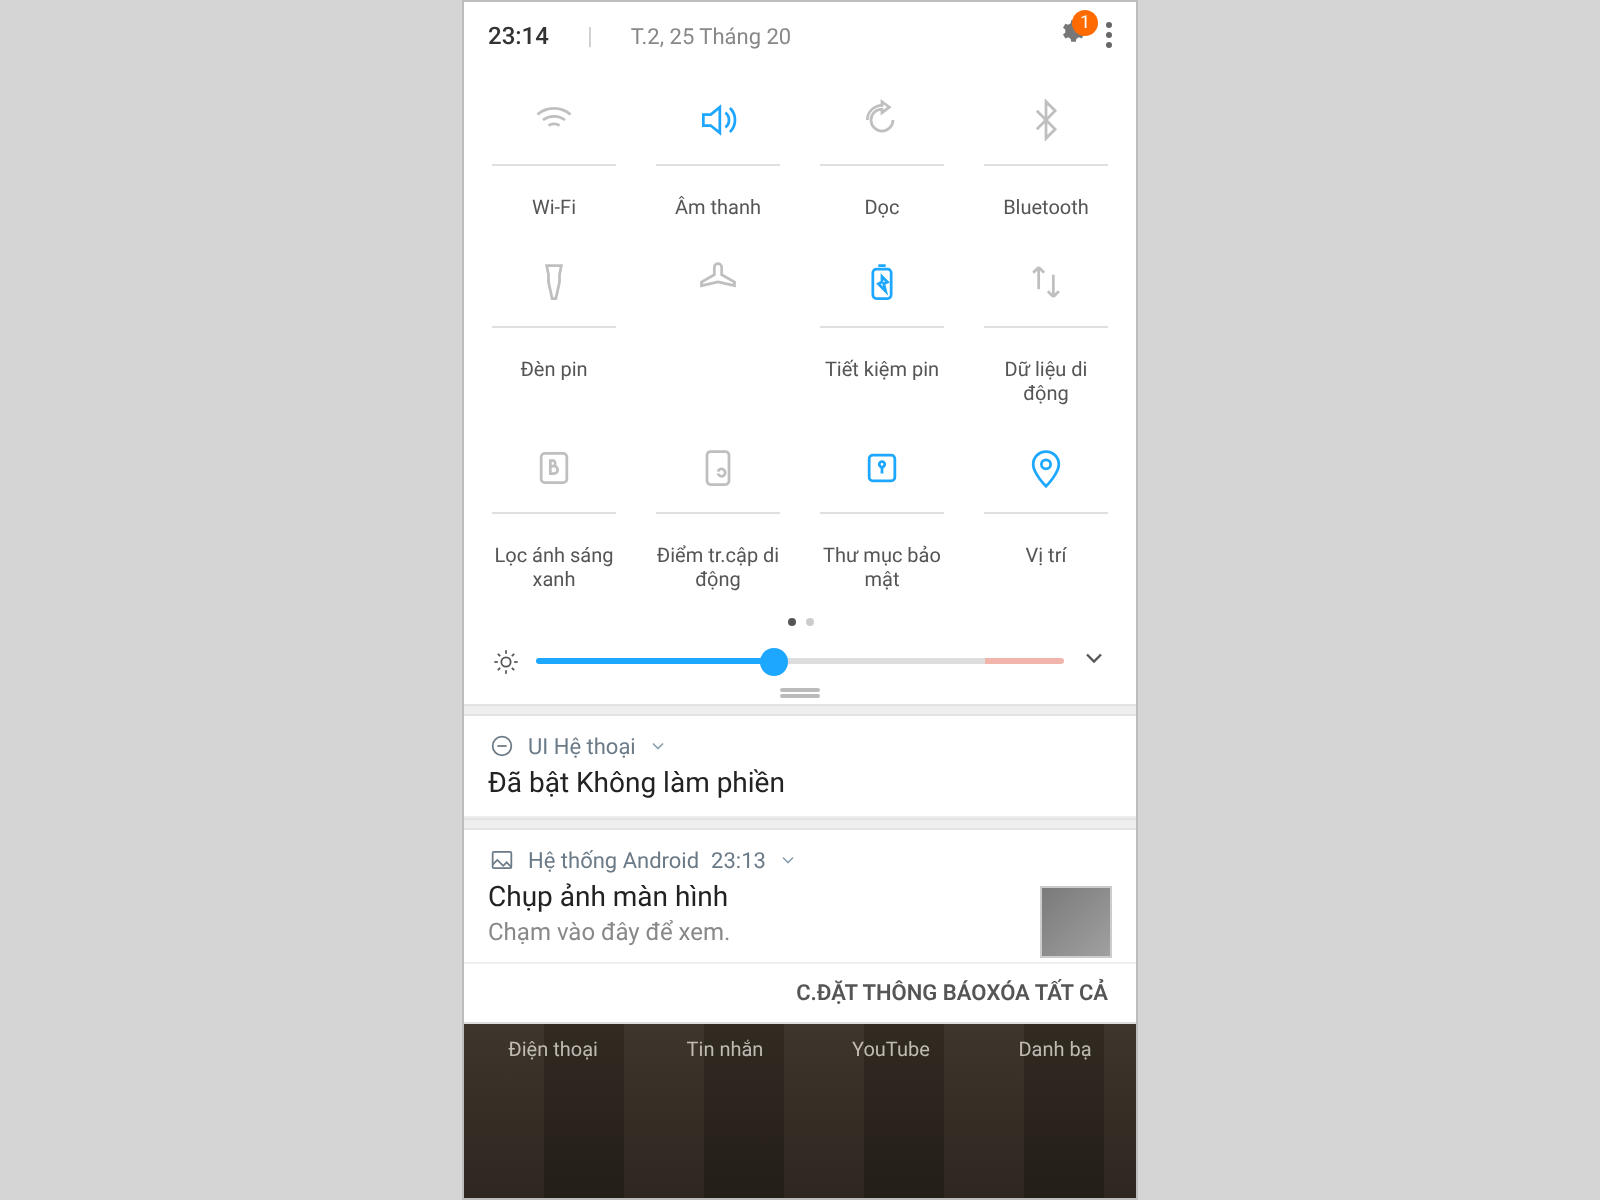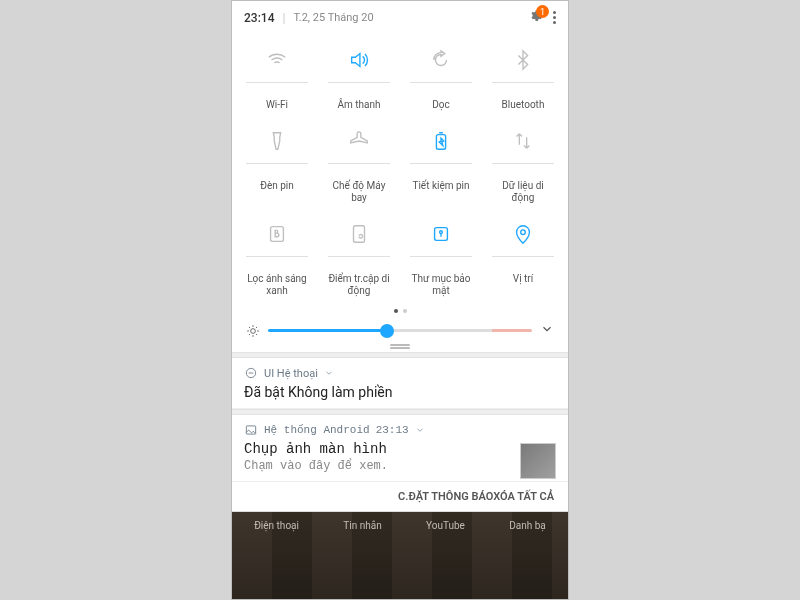--- a/index.html
+++ b/index.html
@@ -25,21 +25,21 @@
   }
   
   .statusbar {
     display: flex;
     align-items: center;
     justify-content: space-between;
     padding: 8px 12px 4px 12px;
     font-size: 12px;
     color: #333;
   }
-  .statusbar .left { display: flex; align-items: flex-start; gap: 8px; color:#555;}
+  .statusbar .left { display: flex; align-items: flex-end; gap: 19px; color:#555;}
   .statusbar .time { color:#333; font-weight:500;}
   .statusbar .date { color:#888; font-size:11px;}
   .statusbar .right { display: flex; align-items: center; gap: 10px; }
   .gear-wrap { position: relative; cursor: pointer; }
   .badge {
     position: absolute;
     top: -4px; right: -6px;
     background: #ff6b00;
     color: #fff;
     font-size: 9px;
@@ -102,21 +102,21 @@
   .handlebar { display:flex; justify-content:center; padding:2px 0 6px;}
   .handlebar span { width:20px; height:2px; background:#bbb; border-radius:1px; box-shadow:0 3px 0 #bbb;}
   .divider { height:6px; background:#eee; border-top:1px solid #e3e3e3; border-bottom:1px solid #e3e3e3;}
   
   .notif {
     padding: 8px 12px; border-bottom:1px solid #eee;
   }
   .notif .nhead { display:flex; align-items:center; gap:6px; font-size:11px; color:#6b7a87;}
   .notif .ntitle { font-size:14px; color:#222; margin-top:4px;}
   .notif .nbody { font-size:12px; color:#888; margin-top:2px;}
-  .notif2 { position:relative;font-family:Liberation Mono, monospace;}
+  .notif2 { position:relative;}
   .notif2 .thumbimg {
     position:absolute; right:12px; top:28px; width:36px; height:36px;
     background: linear-gradient(135deg,#7a7a7a,#a0a0a0);
     border:1px solid #ccc;
   }
   
   .actions {
     display:flex; justify-content:flex-end; 
     padding:8px 14px; font-size:11px; color:#555; font-weight:600;
     border-bottom:1px solid #ddd;
@@ -207,21 +207,20 @@
           </svg>
         </div>
         <div class="label">Đèn pin</div>
       </div>
       <div class="qs-tile">
         <div class="iconbox">
           <svg viewBox="0 0 24 24">
             <path d="M21 14l-9-2-9 2v-2l7-4V4a2 2 0 014 0v4l7 4v2z"></path>
           </svg>
         </div>
-        <div class="label">Chế độ Máy bay</div>
       </div>
       <div class="qs-tile active">
         <div class="iconbox">
           <svg viewBox="0 0 24 24">
             <rect x="7" y="5" width="10" height="16" rx="2"></rect>
             <path d="M10 3h4M12 9v3l-2 1 4 4-1-4 2-1-3-3z"></path>
           </svg>
         </div>
         <div class="label">Tiết kiệm pin</div>
       </div>

